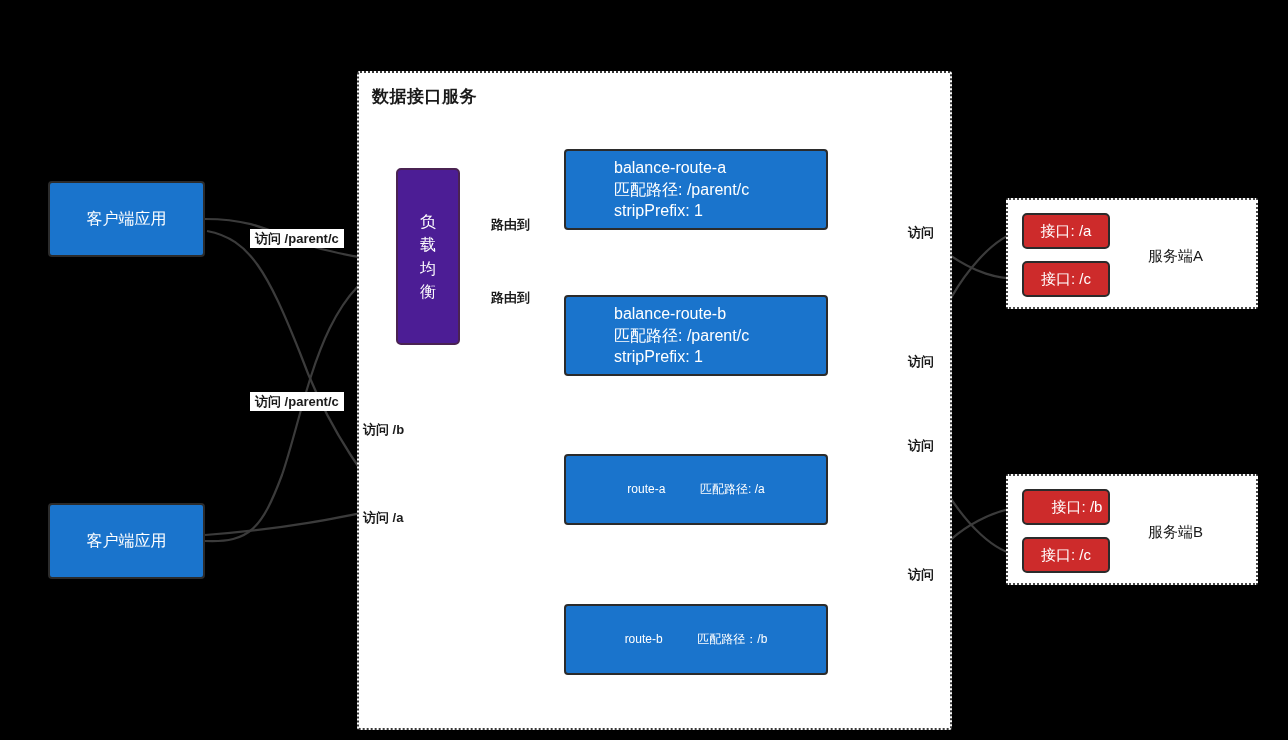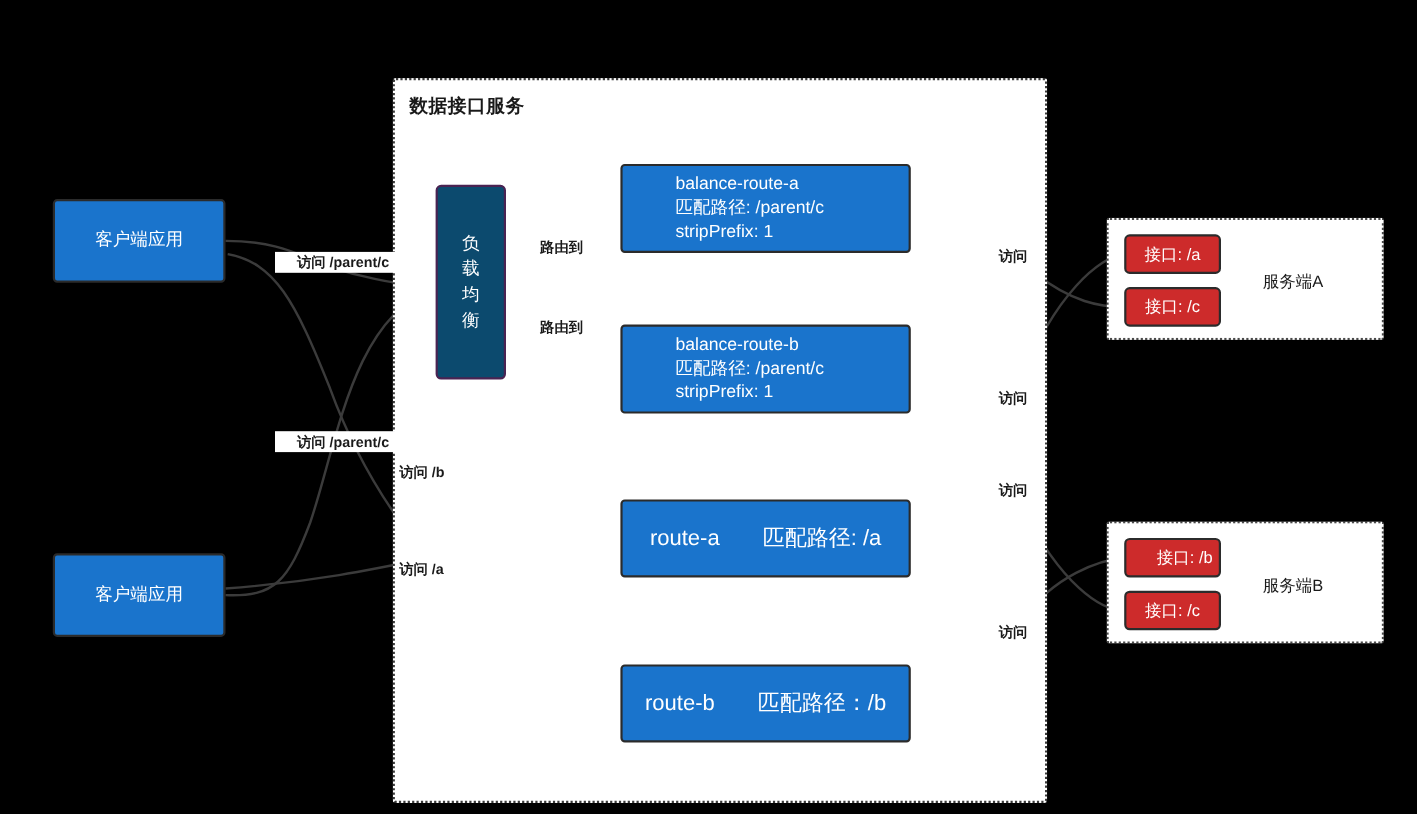--- a/index.html
+++ b/index.html
@@ -67,25 +67,25 @@
     color:#ffffff;
     font-size:16px;
     line-height:1.35;
   }
   .box-blue.route-detail{
     justify-content:flex-start;
     padding-left:48px;
     text-align:left;
   }
   .box-blue.route-inline{
-    font-size:20px;
+    font-size:12px;
   }
   
   .box-purple{
-    background:#0c4a6e;
+    background:#4c1d95;
     border:2px solid #4a2352;
     border-radius:5px;
     color:#ffffff;
     font-size:16px;
     line-height:1.5;
     writing-mode:horizontal-tb;
   }
   .box-purple .lbtext{
     display:block;
     width:1em;
@@ -104,21 +104,21 @@
   .edge-label{
     position:absolute;
     font-size:13px;
     font-weight:bold;
     color:#1a1a1a;
     white-space:nowrap;
     line-height:1;
   }
   .edge-label.boxed{
     background:#ffffff;
-    padding:3px 20px;
+    padding:3px 5px;
   }
 </style>
 </head>
 <body>
 
 <div id="stage">
 
   <svg class="edges" viewBox="0 0 1288 740" xmlns="http://www.w3.org/2000/svg">
     <defs>
       <marker id="arrow" viewBox="0 0 10 10" refX="9" refY="5" markerWidth="7" markerHeight="7" orient="auto-start-reverse">

